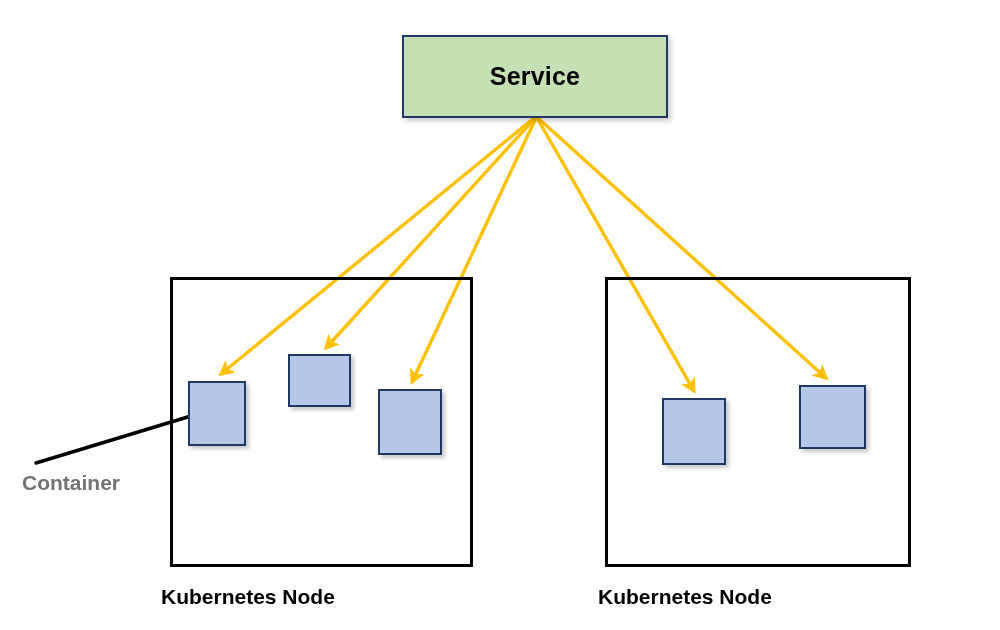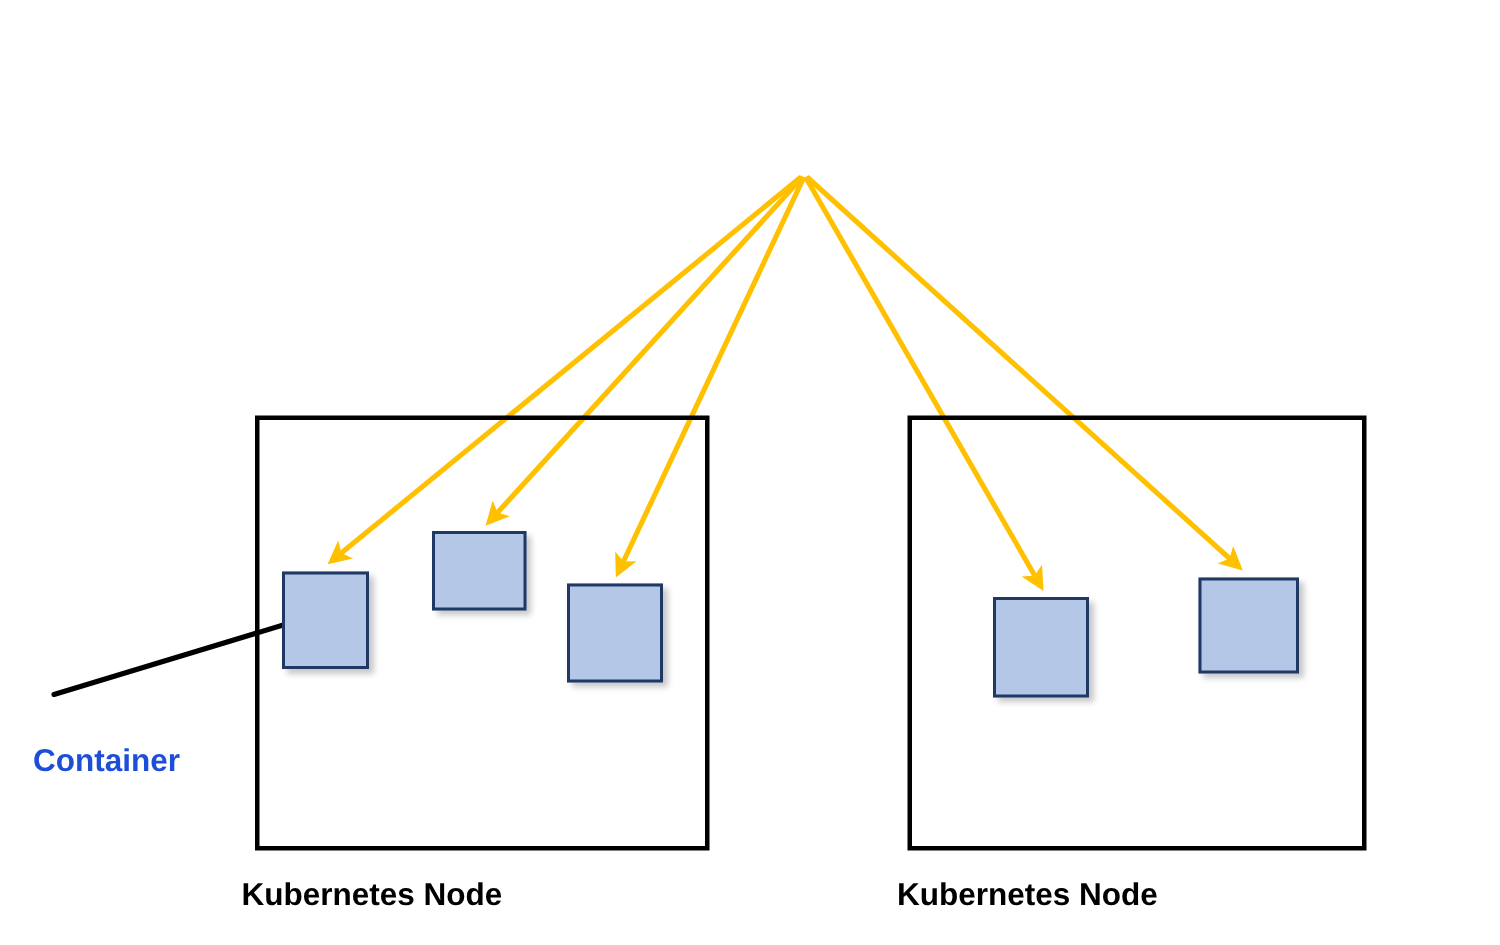--- a/index.html
+++ b/index.html
@@ -68,24 +68,24 @@
     box-shadow: 3px 3px 4px rgba(0,0,0,0.22);
   }
   .c1 { left: 188px; top: 381px; width: 58px; height: 65px; }
   .c2 { left: 288px; top: 354px; width: 63px; height: 53px; }
   .c3 { left: 378px; top: 389px; width: 64px; height: 66px; }
   .c4 { left: 662px; top: 398px; width: 64px; height: 67px; }
   .c5 { left: 799px; top: 385px; width: 67px; height: 64px; }
   .container-callout-label {
     position: absolute;
     left: 22px;
-    top: 496px;
+    top: 471px;
     font-size: 21px;
     font-weight: bold;
-    color: #1d4ed8;
+    color: #737373;
   }
 </style>
 </head>
 <body>
 
 <div id="canvas">
 
   <svg id="wires" viewBox="0 0 1000 630" width="1000" height="630">
     <defs>
       <marker id="arrowhead" markerWidth="4.6" markerHeight="4.6" refX="3.6" refY="2.3" orient="auto" markerUnits="strokeWidth">
@@ -97,20 +97,23 @@
       <line x1="534" y1="118" x2="221" y2="374" stroke="#ffc000" stroke-width="3.4" marker-end="url(#arrowhead)"></line>
       <line x1="535" y1="118" x2="326" y2="348" stroke="#ffc000" stroke-width="3.4" marker-end="url(#arrowhead)"></line>
       <line x1="536" y1="118" x2="412" y2="382" stroke="#ffc000" stroke-width="3.4" marker-end="url(#arrowhead)"></line>
       <line x1="537" y1="118" x2="694" y2="391" stroke="#ffc000" stroke-width="3.4" marker-end="url(#arrowhead)"></line>
       <line x1="538" y1="118" x2="826" y2="378" stroke="#ffc000" stroke-width="3.4" marker-end="url(#arrowhead)"></line>
     </g>
 
     <line x1="36" y1="463" x2="214" y2="409" stroke="#000000" stroke-width="3.4" stroke-linecap="round"></line>
   </svg>
 
+  <div class="service-box">
+    <span class="service-label">Service</span>
+  </div>
 
   <div class="node-box node-left"></div>
   <div class="node-box node-right"></div>
 
   <div class="container-box c1"></div>
   <div class="container-box c2"></div>
   <div class="container-box c3"></div>
   <div class="container-box c4"></div>
   <div class="container-box c5"></div>
 

